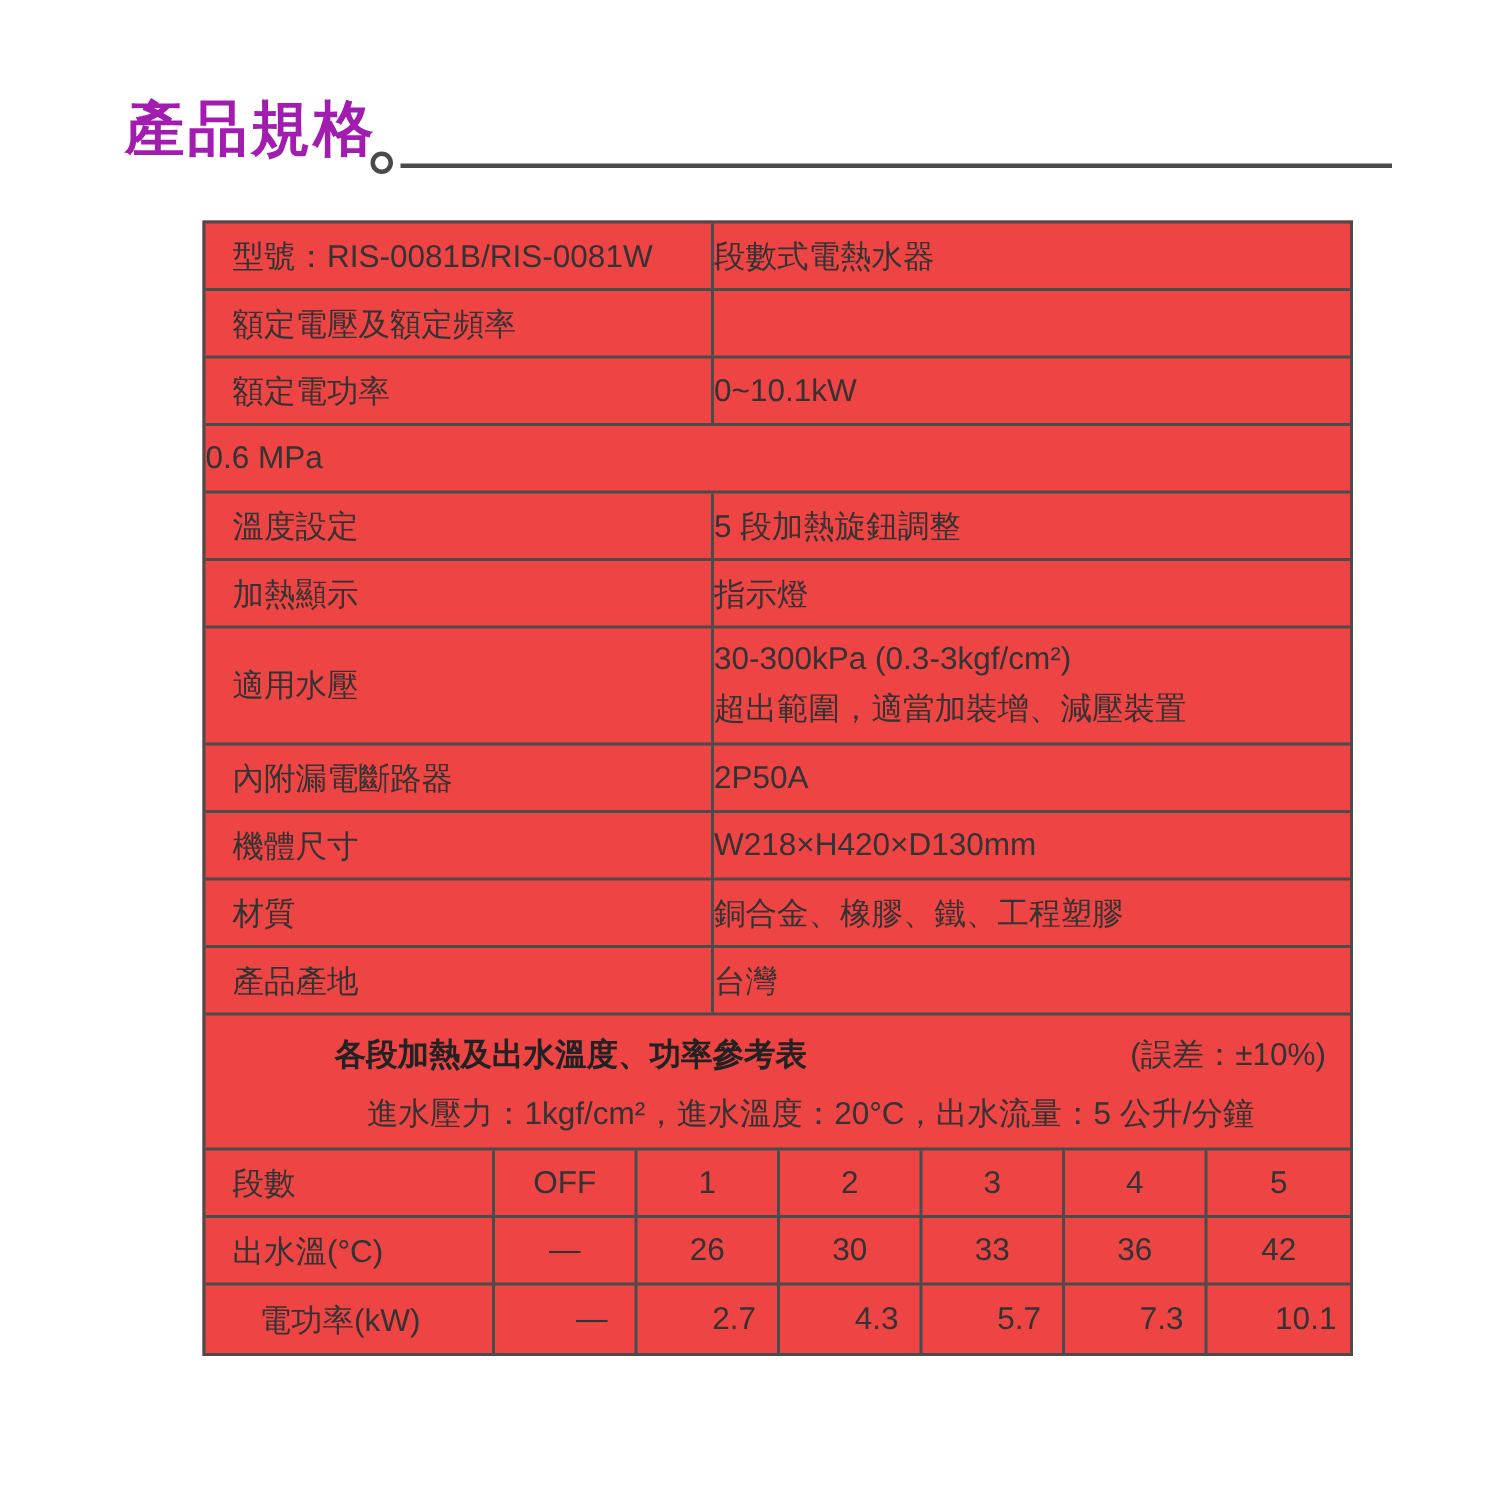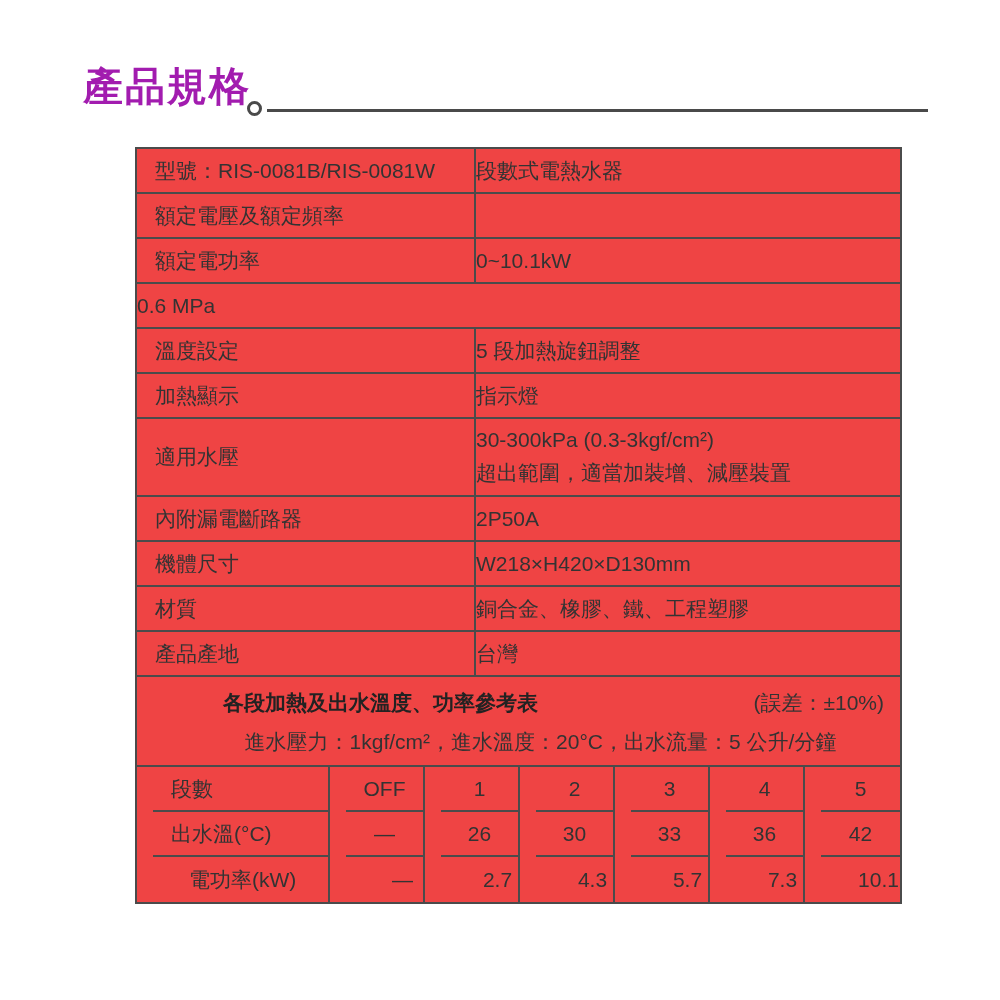--- a/index.html
+++ b/index.html
@@ -65,21 +65,20 @@
   .ref-grid {
     display: grid;
     grid-template-columns: 193px repeat(6, 1fr);
     grid-auto-rows: 45px;
   }
   .gcell {
     display: flex; align-items: center; justify-content: center;
     border-right: 2px solid #4b4b4b;
     border-bottom: 2px solid #4b4b4b;
     font-size: 21px;
-    margin-left: 16px;
   }
   .gcell.glabel { justify-content: flex-start; padding-left: 18px; }
   .ref-grid > .gcell:nth-child(7n) { border-right: none; }
   .ref-grid > .gcell:nth-child(n+15) { border-bottom: none; padding-left: 36px; }
 </style>
 </head>
 <body>
 
 <div class="page">
 

